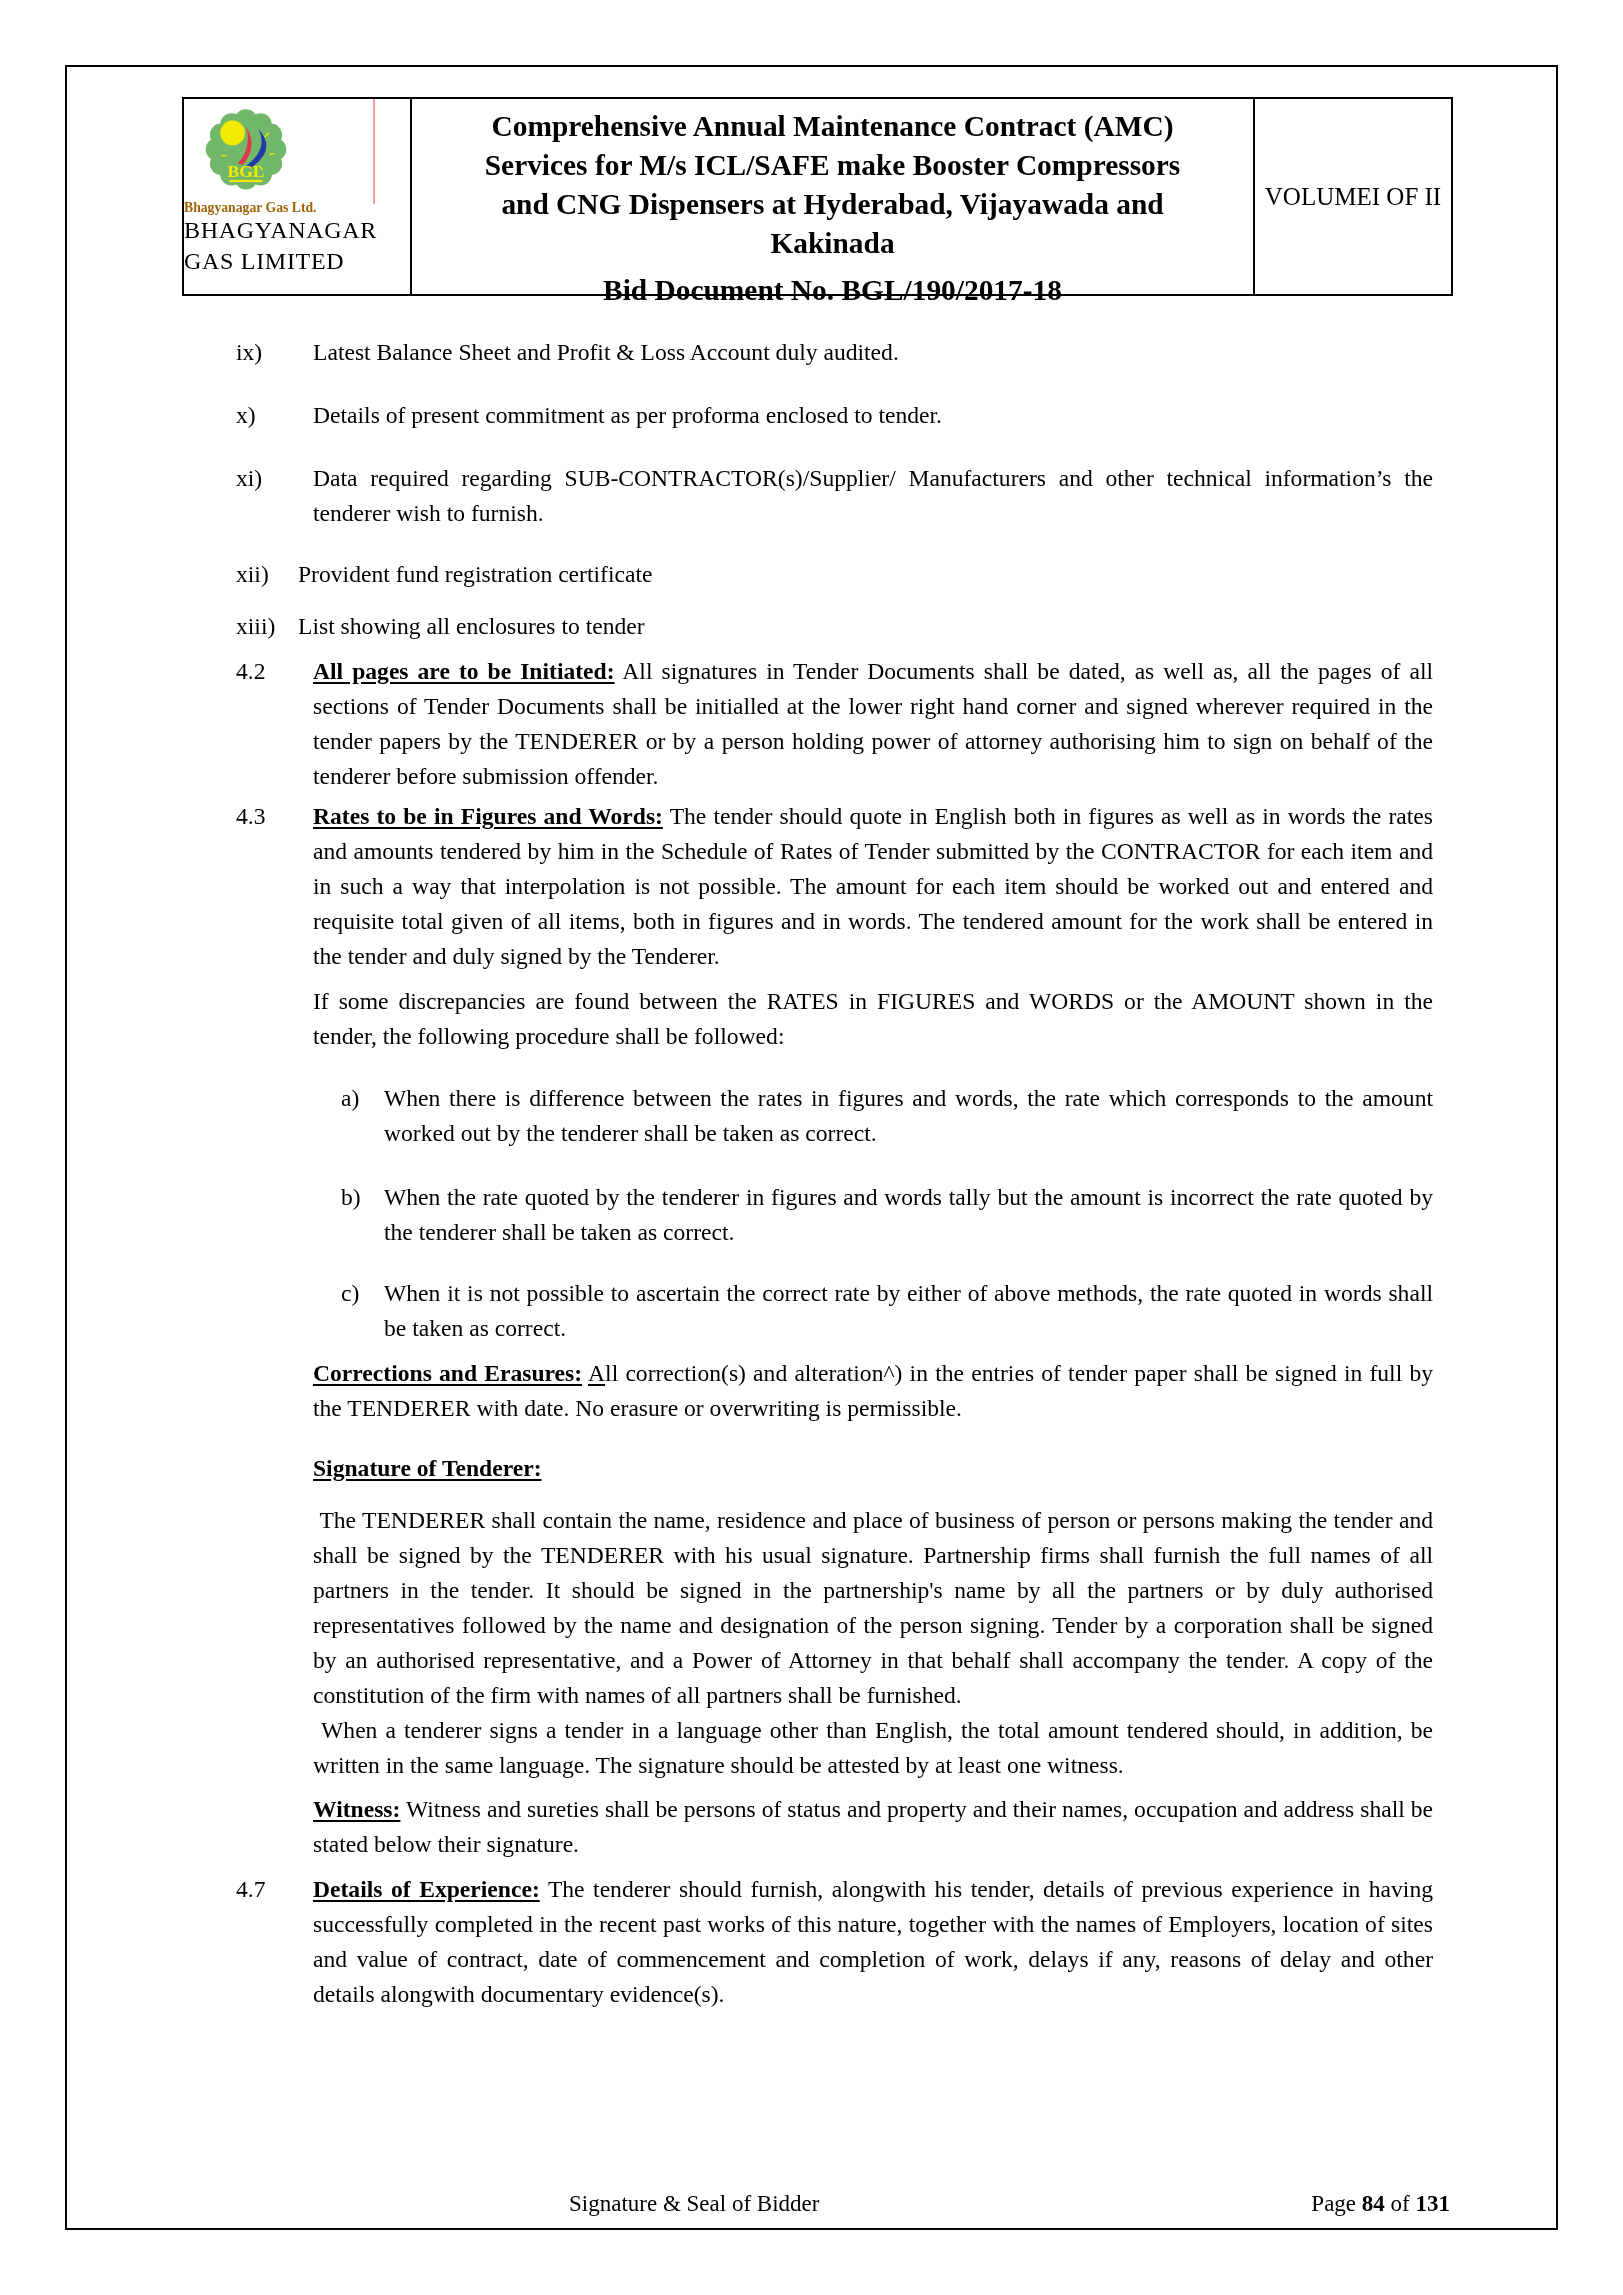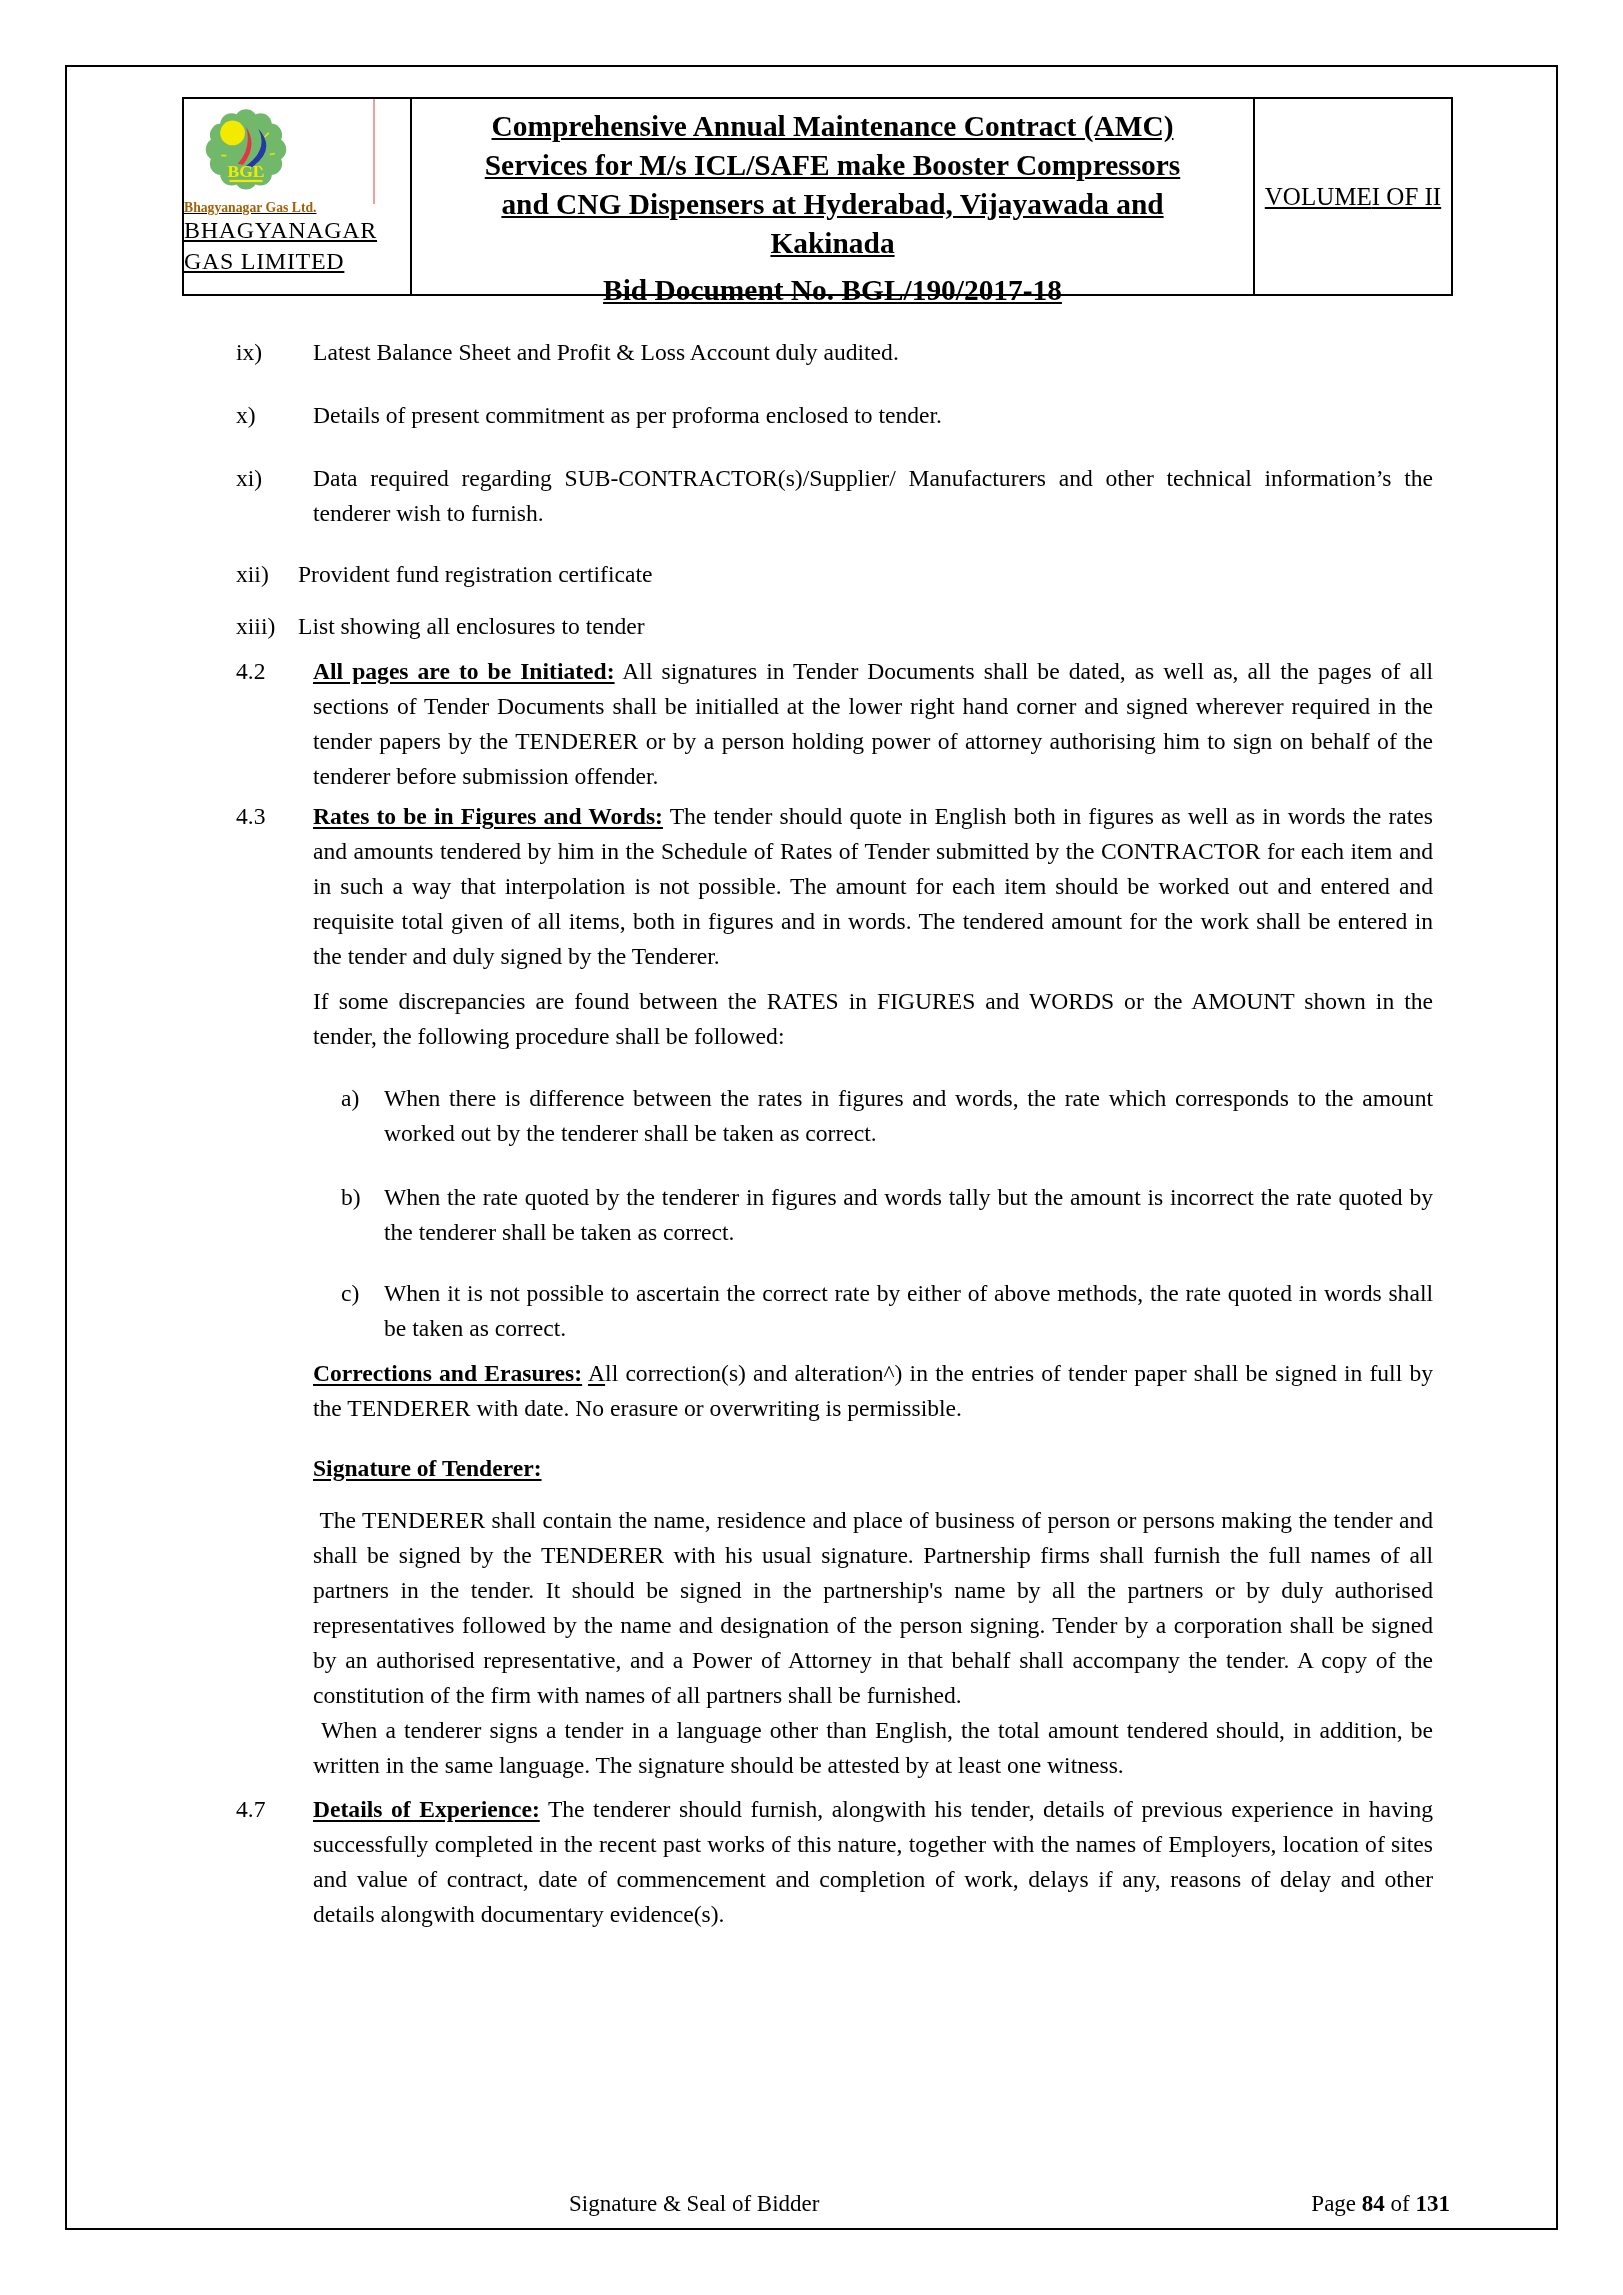--- a/index.html
+++ b/index.html
@@ -11,21 +11,21 @@
   }
   .frame {
     position:absolute; left:65px; top:65px; width:1493px; height:2165px;
     border:2.6px solid #000;
   }
   
   .header {
     position:absolute; left:182px; top:97px; width:1271px; height:199px;
     display:flex; border:2px solid #000; background:#fff;
   }
-  .cell { border-right:2px solid #000;text-decoration:underline; }
+  .cell { border-right:2px solid #000; }
   .cell:last-child { border-right:none; }
   .logo-cell {
     width:228px; position:relative; display:flex; flex-direction:column;
     align-items:flex-start; padding-top:5.2px;
   }
   .logo-caption { color:#a16207; font-size:13.7px; font-weight:bold; line-height:15.7px; margin-top:-2.6px; }
   .company { font-size:24px; line-height:31px; letter-spacing:0.7px; text-align:center; }
   .pink-line { position:absolute; top:0; left:189px; width:2px; height:105px; background:#f59c9c; }
   .title-cell {
     flex:1; text-align:center; font-weight:bold; font-size:29.4px; line-height:39px;
@@ -171,20 +171,21 @@
     <div class="t">When it is not possible to ascertain the correct rate by either of above methods, the rate quoted in words shall be taken as correct.</div>
   </div>
 
   <div class="ind just mb38"><span class="h">Corrections and Erasures:</span> <span class="u">A</span><span>ll correction(s) and alteration^) in the entries of tender paper shall be signed in full by the TENDERER with date. No erasure or overwriting is permissible.</span></div>
 
   <div class="ind mb26"><span class="h">Signature of Tenderer:</span></div>
 
   <div class="ind just pre"> The TENDERER shall contain the name, residence and place of business of person or persons making the tender and shall be signed by the TENDERER with his usual signature. Partnership firms shall furnish the full names of all partners in the tender. It should be signed in the partnership's name by all the partners or by duly authorised representatives followed by the name and designation of the person signing. Tender by a corporation shall be signed by an authorised representative, and a Power of Attorney in that behalf shall accompany the tender. A copy of the constitution of the firm with names of all partners shall be furnished.</div>
   <div class="ind just pre mb14"> When a tenderer signs a tender in a language other than English, the total amount tendered should, in addition, be written in the same language. The signature should be attested by at least one witness.</div>
 
+  <div class="ind just mb16"><span class="h">Witness:</span> <span>Witness and sureties shall be persons of status and property and their names, occupation and address shall be stated below their signature.</span></div>
 
   <div class="row">
     <div class="num">4.7</div>
     <div class="t"><span class="h">Details of Experience:</span> <span>The tenderer should furnish, alongwith his tender, details of previous experience in having successfully completed in the recent past works of this nature, together with the names of Employers, location of sites and value of contract, date of commencement and completion of work, delays if any, reasons of delay and other details alongwith documentary evidence(s).</span></div>
   </div>
 
 </div>
 
 <div class="footer">
   <span class="sig-label">Signature &amp; Seal of Bidder</span>

